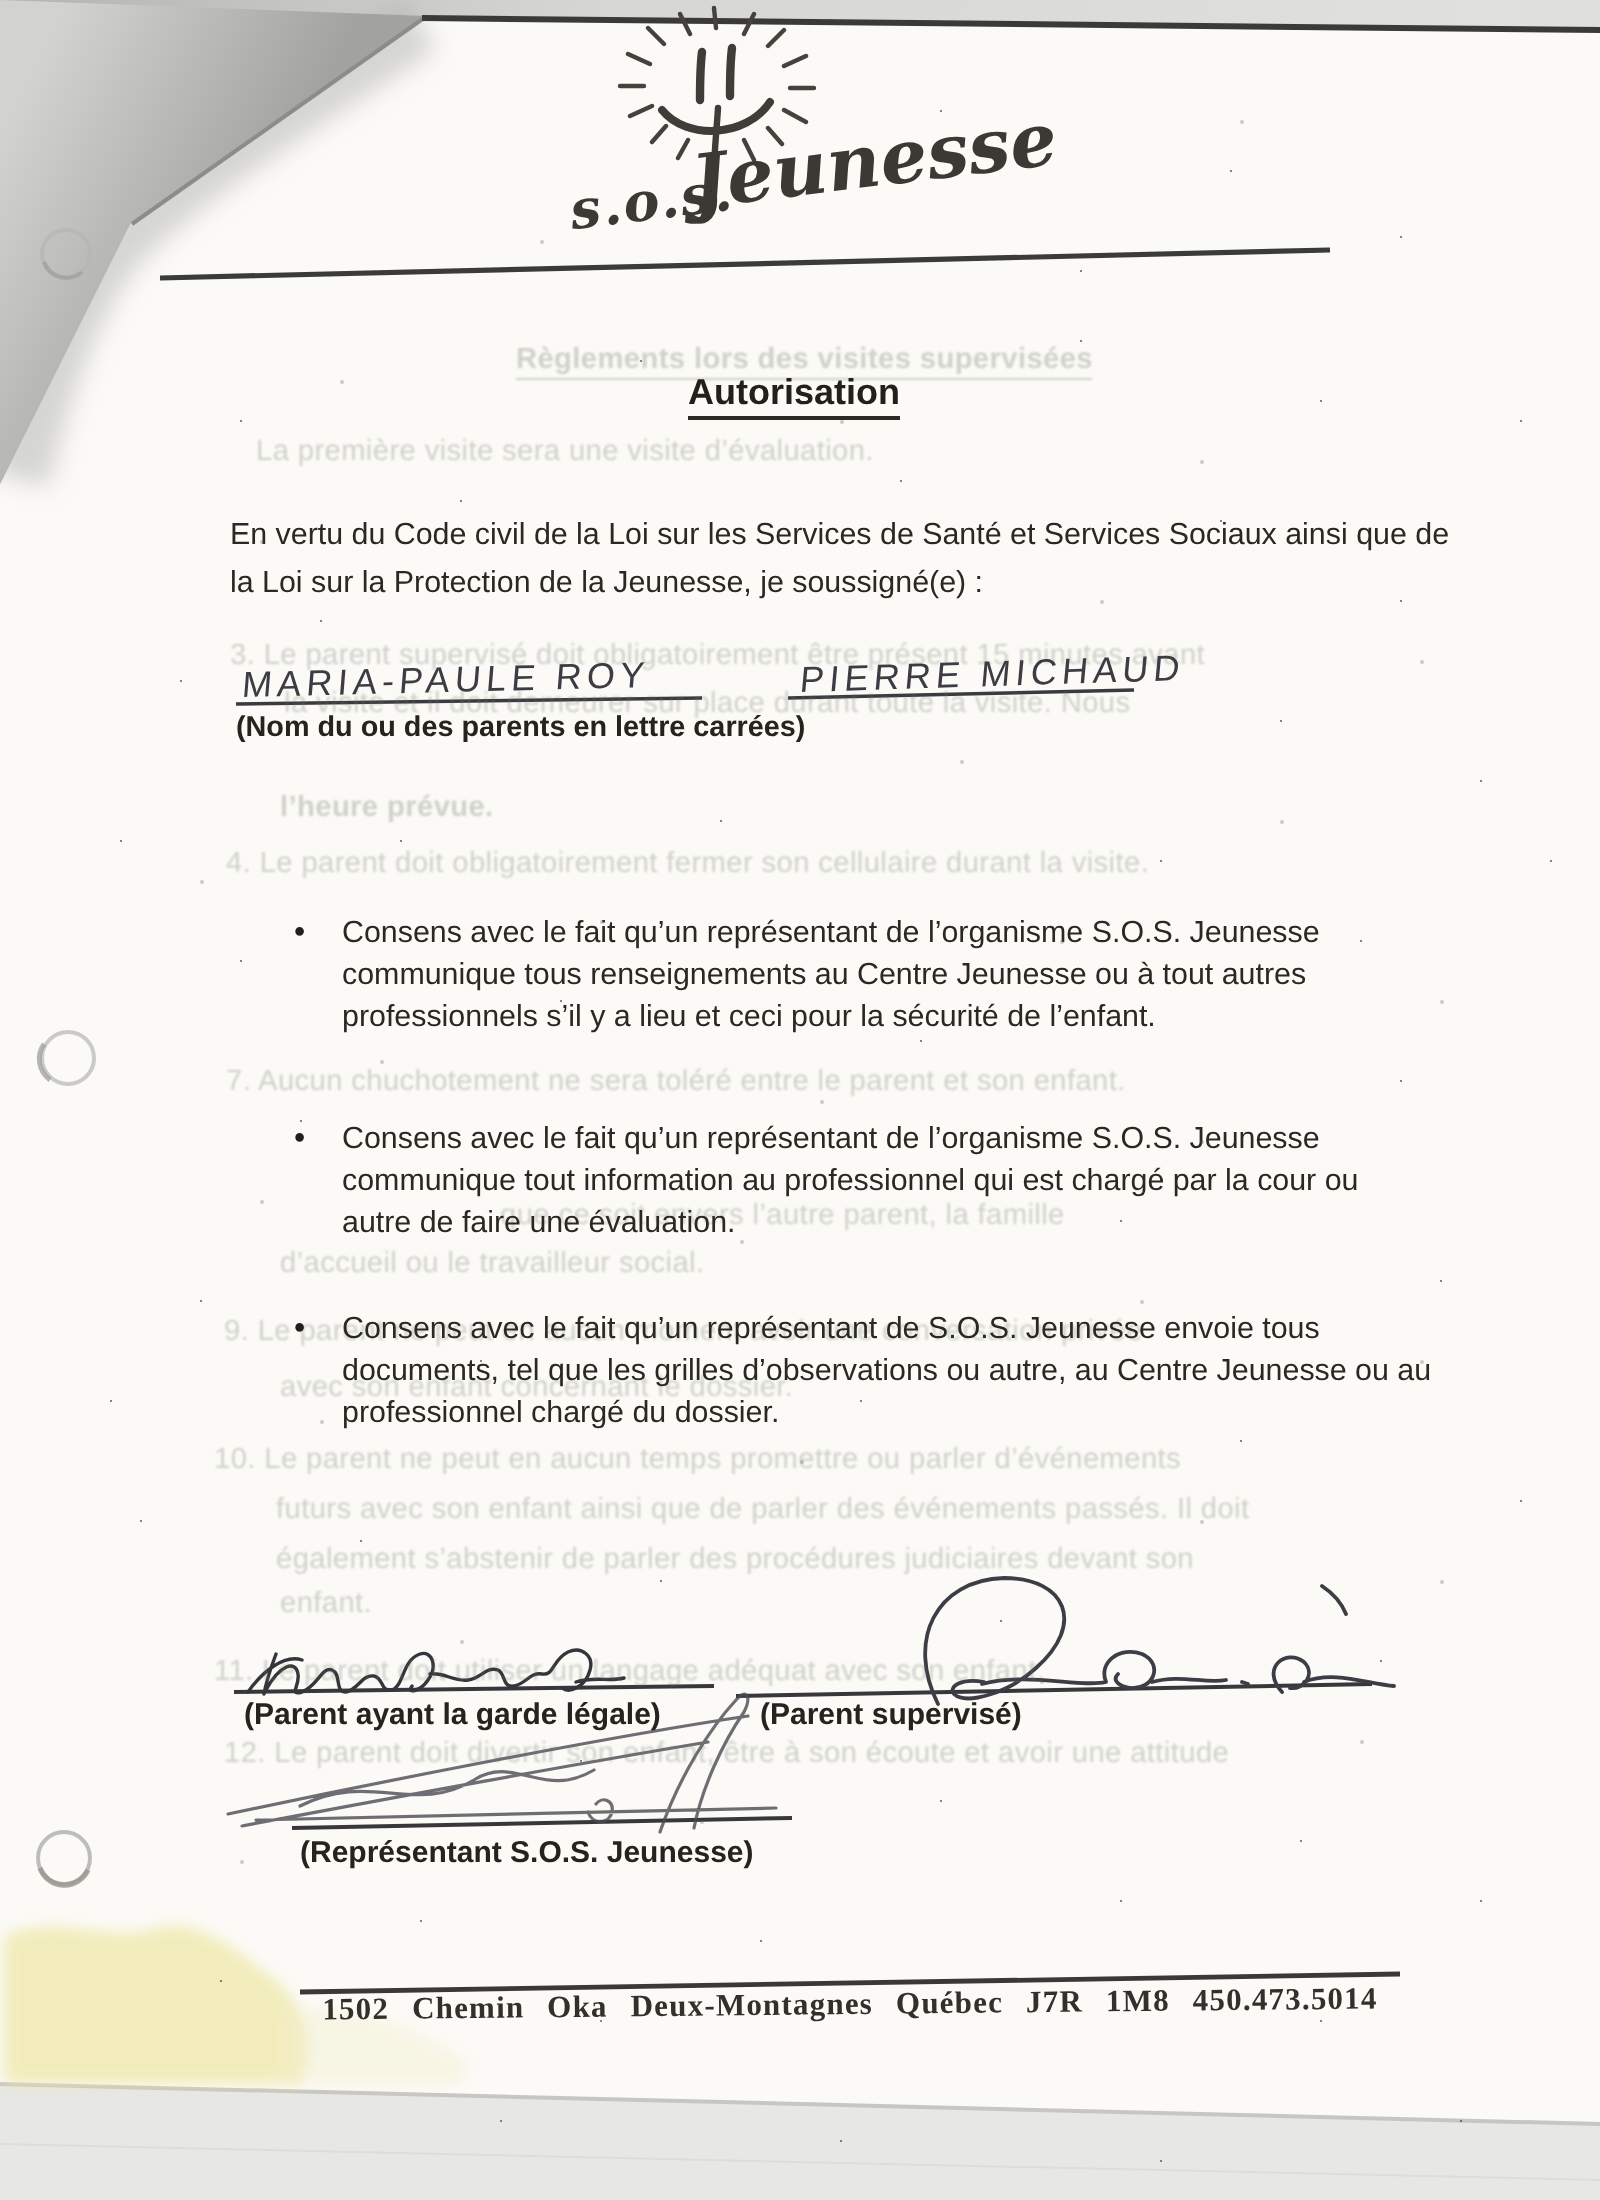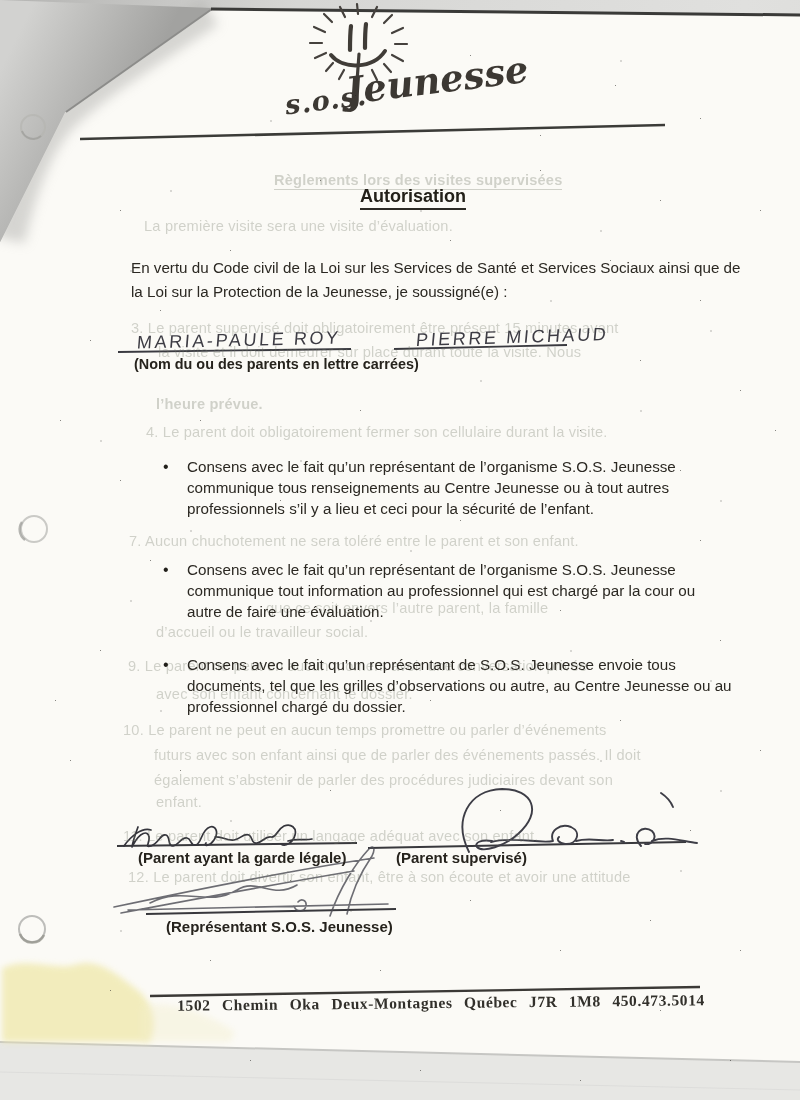--- a/index.html
+++ b/index.html
@@ -1,20 +1,20 @@
 <!DOCTYPE html>
 <html><head>
 <meta charset="utf-8">
 <style>
   html,body{margin:0;padding:0;background:#9e9e9c;}
   .scan{position:relative;width:800px;height:1100px;overflow:hidden;
         background:linear-gradient(100deg,#b4b4b2,#d6d6d4 30%,#e0e0de 75%,#dadad8);
         font-family:"Liberation Sans",sans-serif;}
   svg.bg{position:absolute;left:0;top:0;z-index:1;}
-  .layer{position:absolute;left:16px;top:0;width:731px;height:1100px;z-index:2;}
+  .layer{position:absolute;left:0;top:0;width:731px;height:1100px;z-index:2;}
   .txt{position:absolute;white-space:nowrap;color:#2d2a24;}
   .ghost{position:absolute;white-space:nowrap;color:#6f7565;opacity:.30;filter:blur(.5px);
          font-size:14.6px;letter-spacing:.2px;z-index:2;}
   .ghost.bold{font-weight:bold;}
   .ghost.gh-underline{border-bottom:1.6px solid #6f7565;padding-bottom:1px;}
   .doc-title{left:344px;top:186px;font-size:18px;font-weight:bold;color:#232019;
              border-bottom:2.5px solid #2c2a25;padding-bottom:1px;}
   .intro{left:115px;top:256px;font-size:15.2px;line-height:23.5px;color:#2b2822;}
   .hand{position:absolute;white-space:nowrap;font-size:18px;letter-spacing:2.6px;
         color:#3d3c44;transform:rotate(-1.4deg) skewX(-6deg);}
@@ -137,21 +137,21 @@
     <path stroke="#3d3d46" stroke-width="1.9" fill="none" stroke-linecap="round" stroke-linejoin="round" d="M469,852 C453,820 468,790 502,789 C533,789 543,812 518,834 C505,846 483,853 477,847 C474,843 481,839 492,841 M491,842 C514,836 540,844 553,841 C549,831 560,823 571,827 C582,832 577,845 565,844 C559,843 556,840 559,837 M576,841 C590,837 603,842 613,840 M621,841 L624,842 M641,846 C630,834 643,824 652,831 C658,837 652,845 645,844 M652,841 C667,835 684,842 697,843 M661,793 C667,797 671,802 673,807"></path>
     <path stroke="#4a4a52" stroke-width="1.6" opacity=".8" fill="none" stroke-linecap="round" stroke-linejoin="round" d="M114,907 C180,893 300,869 374,858 M121,913 C190,900 282,883 354,871 M150,903 C185,885 207,908 237,890 C257,877 272,900 297,885 M330,916 C340,887 356,863 368,850 C373,844 376,848 372,856 C361,872 351,894 347,914 M294,906 C296,912 304,913 306,906 C307,900 301,898 298,902 M128,910 L388,904"></path>
   </svg>
 
   <div class="layer">
     <div class="ghost bold gh-underline" style="left:258px;top:172px;">Règlements lors des visites supervisées</div>
     <div class="ghost" style="left:128px;top:218px;">La première visite sera une visite d’évaluation.</div>
     <div class="ghost" style="left:115px;top:320px;">3.  Le parent supervisé doit obligatoirement être présent 15 minutes avant</div>
     <div class="ghost" style="left:142px;top:344px;">la visite et il doit demeurer sur place durant toute la visite. Nous</div>
     <div class="ghost" style="left:140px;top:396px;font-weight:bold;">l’heure prévue.</div>
-    <div class="ghost" style="left:113px;top:424px;margin-left:17px;">4.  Le parent doit obligatoirement fermer son cellulaire durant la visite.</div>
+    <div class="ghost" style="left:113px;top:424px;">4.  Le parent doit obligatoirement fermer son cellulaire durant la visite.</div>
     <div class="ghost" style="left:113px;top:533px;">7.  Aucun chuchotement ne sera toléré entre le parent et son enfant.</div>
     <div class="ghost" style="left:250px;top:600px;">que ce soit envers l’autre parent, la famille</div>
     <div class="ghost" style="left:140px;top:624px;">d’accueil ou le travailleur social.</div>
     <div class="ghost" style="left:112px;top:658px;">9.  Le parent ne peut en aucun moment avoir une conversation privée</div>
     <div class="ghost" style="left:140px;top:686px;">avec son enfant concernant le dossier.</div>
     <div class="ghost" style="left:107px;top:722px;">10. Le parent ne peut en aucun temps promettre ou parler d’événements</div>
     <div class="ghost" style="left:138px;top:747px;">futurs avec son enfant ainsi que de parler des événements passés. Il doit</div>
     <div class="ghost" style="left:138px;top:772px;">également s’abstenir de parler des procédures judiciaires devant son</div>
     <div class="ghost" style="left:140px;top:794px;">enfant.</div>
     <div class="ghost" style="left:107px;top:828px;">11. Le parent doit utiliser un langage adéquat avec son enfant.</div>

